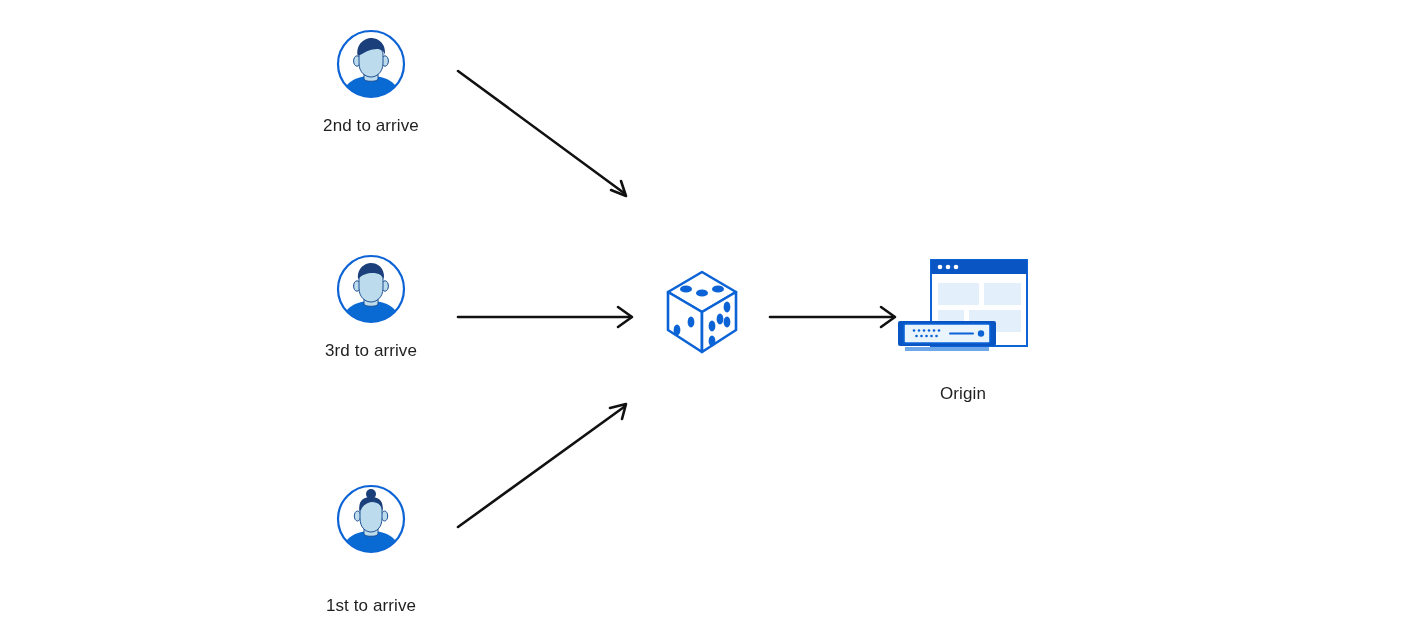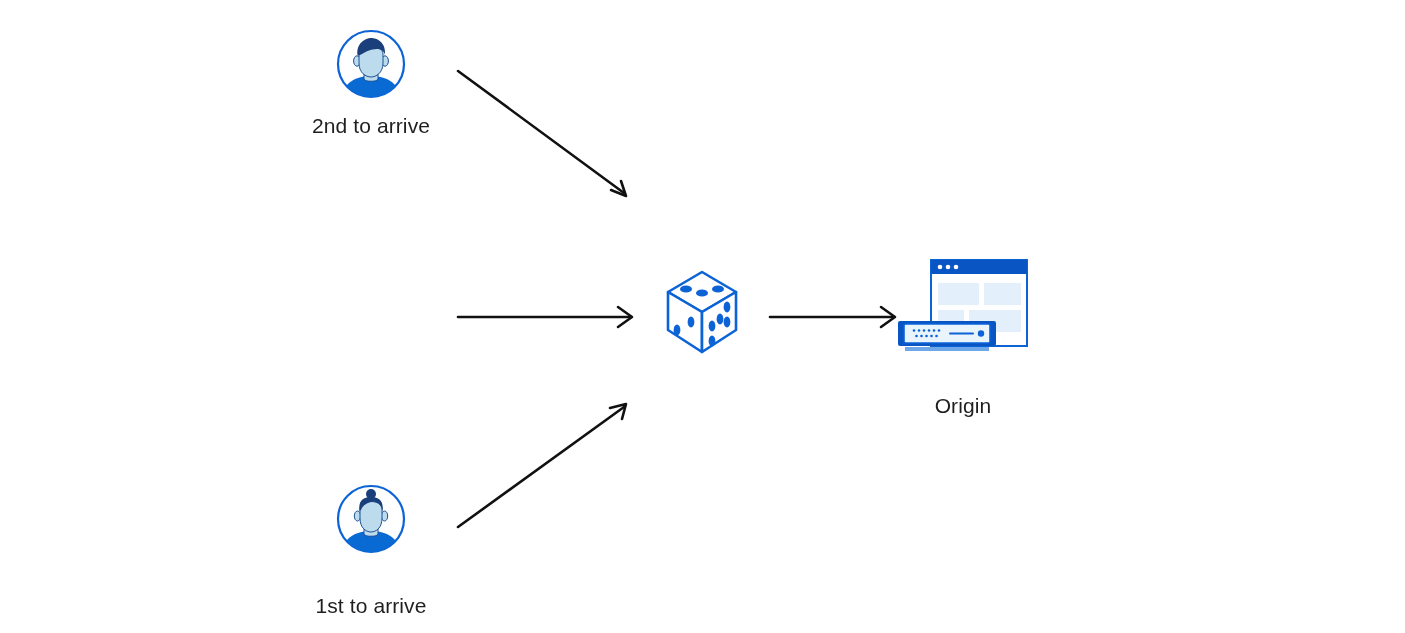--- a/index.html
+++ b/index.html
@@ -23,39 +23,39 @@
     height: 633px;
   }
   .node {
     position: absolute;
     display: flex;
     flex-direction: column;
     align-items: center;
   }
   .node-label {
     margin-top: 10px;
-    font-size: 21px;
+    font-size: 17px;
     line-height: 24px;
     color: #1f1f1f;
     white-space: nowrap;
     letter-spacing: 0.1px;
   }
   .icon-box {
     display: block;
   }
   .arrow-layer {
     position: absolute;
     left: 0;
     top: 0;
     width: 1405px;
     height: 633px;
     pointer-events: none;
   }
   .avatar-node { width: 120px; }
-  .origin-label { margin-top: 30px; }
+  .origin-label { margin-top: 18px; }
 </style>
 </head>
 <body>
 
 <div id="canvas">
 
   <svg class="arrow-layer" viewBox="0 0 1405 633" width="1405" height="633">
 
     <g>
       <line x1="458" y1="71" x2="624" y2="193" stroke="#111111" stroke-width="2.6" stroke-linecap="round"></line>
@@ -98,20 +98,41 @@
 
           <path d="M24 26 C24 16 48 16 48 26 L48 35 C48 45 41 49 36 49 C31 49 24 45 24 35 Z" fill="#bcdcee" stroke="#1d4f91" stroke-width="1"></path>
 
           <path d="M22.5 27 C21 15 31 10 36 10 C42 10 51 14 50 27 C49 23 46 21 42 21 C36 21 30 24 27 26 C25 27 23.5 28 22.5 27 Z" fill="#1a3f7a"></path>
         </g>
       </svg>
     </span>
     <div class="node-label">2nd to arrive</div>
   </div>
 
+  <div class="node avatar-node" style="left:311px; top:253px; width:120px;">
+    <span class="icon-box">
+      <svg width="72" height="72" viewBox="0 0 72 72">
+        <defs>
+          <clipPath id="clipB">
+              <circle cx="36" cy="36" r="33"></circle>
+            </clipPath>
+        </defs>
+        <circle cx="36" cy="36" r="33" fill="#ffffff" stroke="#0b63d6" stroke-width="2.2"></circle>
+        <g clip-path="url(#clipB)">
+          <path d="M6 72 C8 55 20 48 36 48 C52 48 64 55 66 72 Z" fill="#0a6ad4"></path>
+          <path d="M29 40 h14 v11 c0 3 -14 3 -14 0 Z" fill="#bcdcee" stroke="#1d4f91" stroke-width="1"></path>
+          <ellipse cx="22" cy="33" rx="3.4" ry="5.2" fill="#bcdcee" stroke="#1d4f91" stroke-width="1"></ellipse>
+          <ellipse cx="50" cy="33" rx="3.4" ry="5.2" fill="#bcdcee" stroke="#1d4f91" stroke-width="1"></ellipse>
+          <path d="M24 26 C24 16 48 16 48 26 L48 35 C48 45 41 49 36 49 C31 49 24 45 24 35 Z" fill="#bcdcee" stroke="#1d4f91" stroke-width="1"></path>
+          <path d="M23 26 C22 14 31 10 36 10 C42 10 50 14 49 26 C47 22 43 20 38 20 C32 20 27 22 24 25 Z" fill="#1a3f7a"></path>
+        </g>
+      </svg>
+    </span>
+    <div class="node-label">3rd to arrive</div>
+  </div>
 
   <div class="node avatar-node" style="left:311px; top:483px; width:120px;gap:25px;">
     <span class="icon-box">
       <svg width="72" height="72" viewBox="0 0 72 72">
         <defs>
           <clipPath id="clipC">
               <circle cx="36" cy="36" r="33"></circle>
             </clipPath>
         </defs>
         <circle cx="36" cy="36" r="33" fill="#ffffff" stroke="#0b63d6" stroke-width="2.2"></circle>

